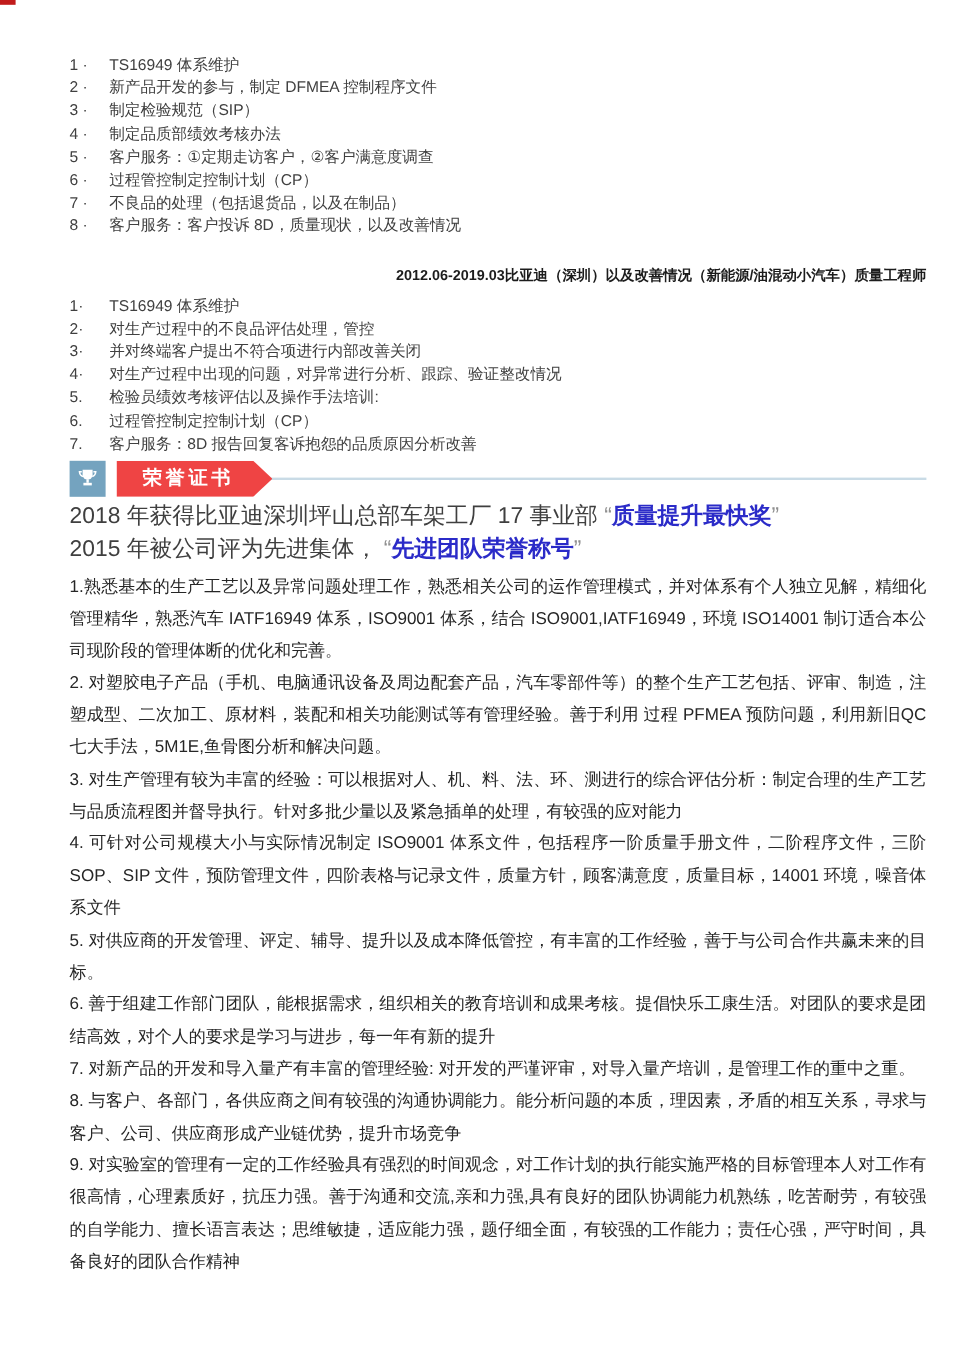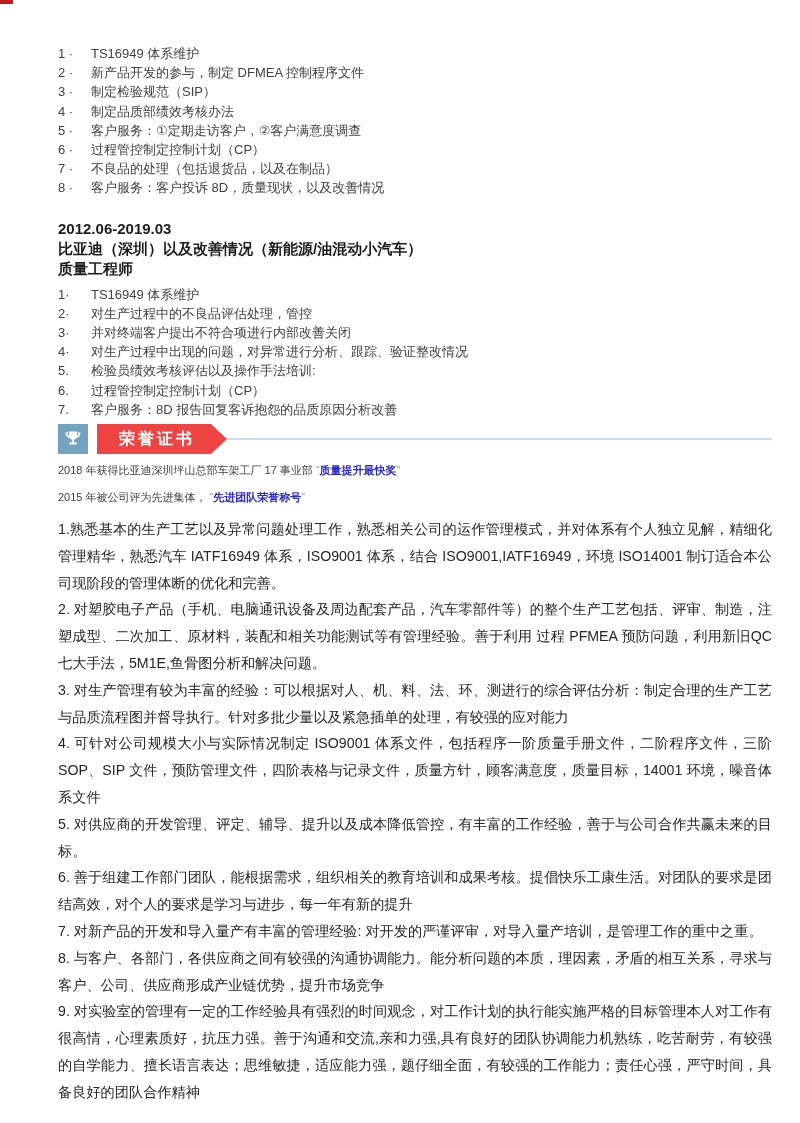--- a/index.html
+++ b/index.html
@@ -10,35 +10,35 @@
   }
   .page{position:relative;width:800px;height:1123px;background:#fff;}
   .corner-mark{position:absolute;top:0;left:0;width:13px;height:4px;background:#c11b1b;}
   .content{padding:44px 28px 0 58px;}
 
   .duty-list{list-style:none;margin:0;padding:0;font-size:13px;line-height:19.2px;color:#404040;}
   .duty-list li{display:flex;}
   .mk{width:33px;flex-shrink:0;}
   .tx{flex:1;}
 
-  .job-heading{display:flex;justify-content:flex-start;align-items:baseline;
-    margin-top:21px;font-size:15px;font-weight:bold;color:#1c1c1c;line-height:20px;flex-direction:column;}
+  .job-heading{display:flex;justify-content:flex-end;align-items:baseline;
+    margin-top:21px;font-size:12px;font-weight:bold;color:#1c1c1c;line-height:20px;}
 
   .duty-list.second{margin-top:6px;}
 
   .section-header{display:flex;align-items:center;height:30px;margin-top:5px;}
   .sec-icon{width:30px;height:30px;background:#74a3bf;display:flex;align-items:center;
     justify-content:center;flex-shrink:0;}
   .sec-banner{position:relative;z-index:2;height:30px;line-height:30px;margin-left:9px;
     background:#ef4444;color:#ffffff;font-size:16px;font-weight:bold;letter-spacing:3px;
     padding:0 32px 0 22px;
     clip-path:polygon(0 0, calc(100% - 16px) 0, 100% 50%, calc(100% - 16px) 100%, 0 100%);}
   .sec-line{flex:1;height:2px;background:#c9dbe6;margin-left:-10px;}
 
-  .awards{margin-top:3px;margin-bottom:4px;font-size:11px;line-height:27px;color:#3f3f3f;}
+  .awards{margin-top:3px;margin-bottom:4px;font-size:19px;line-height:27px;color:#3f3f3f;}
   .award .aq{color:#8f8f8f;}
   .award .ah{color:#2b2bc8;font-weight:bold;}
 
   .skills{margin-top:5px;font-size:14.2px;line-height:26.8px;color:#262626;text-align:justify;}
   .skills p{margin:0;}
 </style>
 </head>
 <body>
 
 <div class="page">

